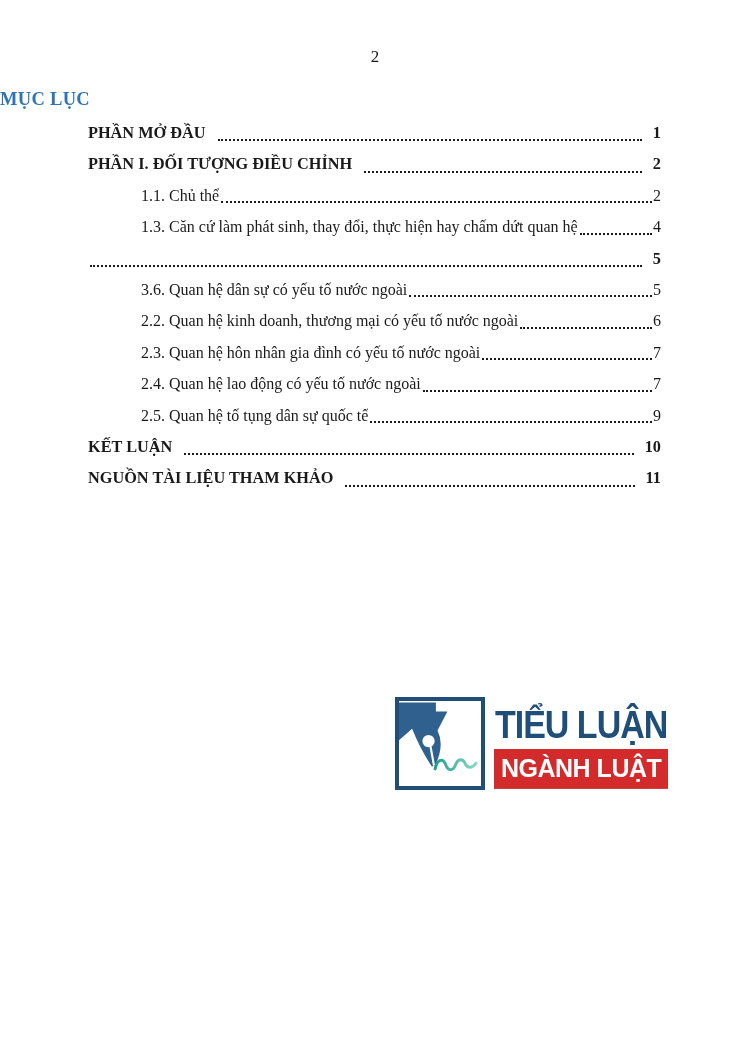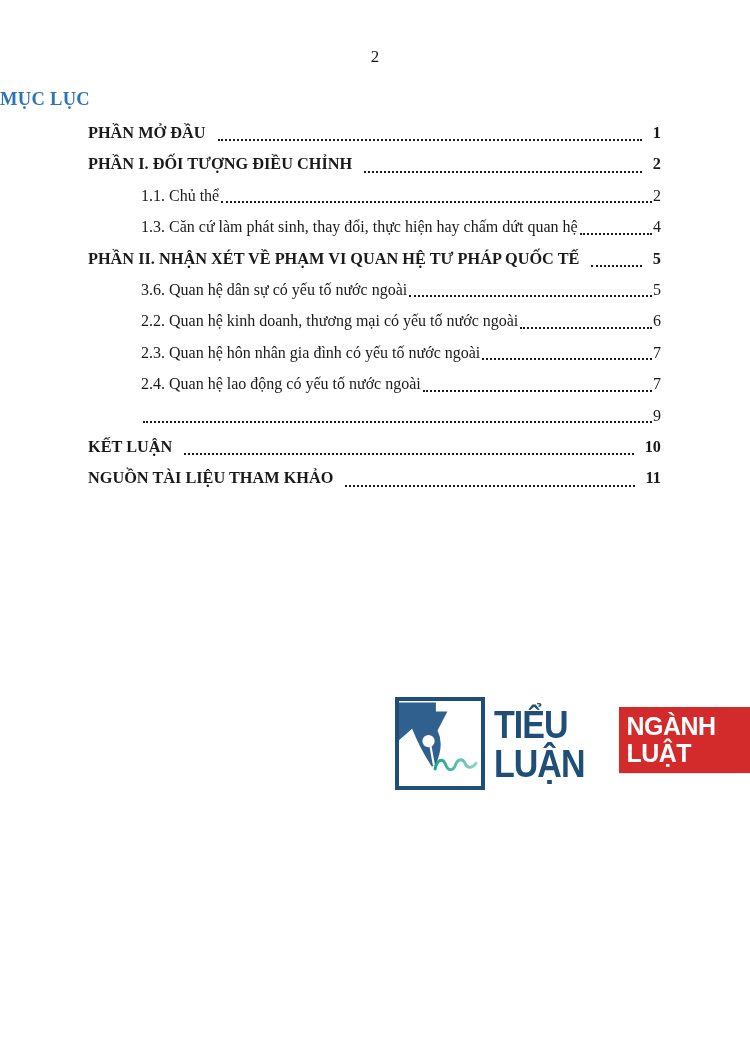--- a/index.html
+++ b/index.html
@@ -54,21 +54,21 @@
   }
   .logo-box {
     width: 90px; height: 93px;
     border: 4px solid #1f4e79;
     background: #ffffff;
     flex: 0 0 auto;
   }
   .logo-box svg { display: block; width: 100%; height: 100%; }
   .logo-text {
     margin-left: 9px;
-    display: flex; flex-direction: row; align-items: flex-start;
+    display: flex; flex-direction: column; align-items: center;
   }
   .logo-line1 {
     font-size: 34px; font-weight: bold; color: #1f4e79;
     letter-spacing: -1px; line-height: 1.0;
     padding-top: 8px;
     transform: scaleY(1.12); transform-origin: top left;
   }
   .logo-line2 {
     margin-top: 10px;
     background: #d32b2b; color: #ffffff;
@@ -102,21 +102,20 @@
       <span class="toc-label">1.1. Chủ thể</span>
       <span class="toc-leader"></span>
       <span class="toc-page">2</span>
     </div>
       <div class="toc-row lvl1">
       <span class="toc-label">1.3. Căn cứ làm phát sinh, thay đổi, thực hiện hay chấm dứt quan hệ</span>
       <span class="toc-leader"></span>
       <span class="toc-page">4</span>
     </div>
       <div class="toc-row lvl0">
-      <span class="toc-label">PHẦN II. NHẬN XÉT VỀ PHẠM VI QUAN HỆ TƯ PHÁP QUỐC TẾ</span>
       <span class="toc-leader"></span>
       <span class="toc-page">5</span>
     </div>
       <div class="toc-row lvl1">
       <span class="toc-label">3.6. Quan hệ dân sự có yếu tố nước ngoài</span>
       <span class="toc-leader"></span>
       <span class="toc-page">5</span>
     </div>
       <div class="toc-row lvl1">
       <span class="toc-label">2.2. Quan hệ kinh doanh, thương mại có yếu tố nước ngoài</span>
@@ -127,20 +126,21 @@
       <span class="toc-label">2.3. Quan hệ hôn nhân gia đình có yếu tố nước ngoài </span>
       <span class="toc-leader"></span>
       <span class="toc-page">7</span>
     </div>
       <div class="toc-row lvl1">
       <span class="toc-label">2.4. Quan hệ lao động có yếu tố nước ngoài </span>
       <span class="toc-leader"></span>
       <span class="toc-page">7</span>
     </div>
       <div class="toc-row lvl1">
+      <span class="toc-label">2.5. Quan hệ tố tụng dân sự quốc tế </span>
       <span class="toc-leader"></span>
       <span class="toc-page">9</span>
     </div>
       <div class="toc-row lvl0">
       <span class="toc-label">KẾT LUẬN</span>
       <span class="toc-leader"></span>
       <span class="toc-page">10</span>
     </div>
       <div class="toc-row lvl0">
       <span class="toc-label">NGUỒN TÀI LIỆU THAM KHẢO</span>

